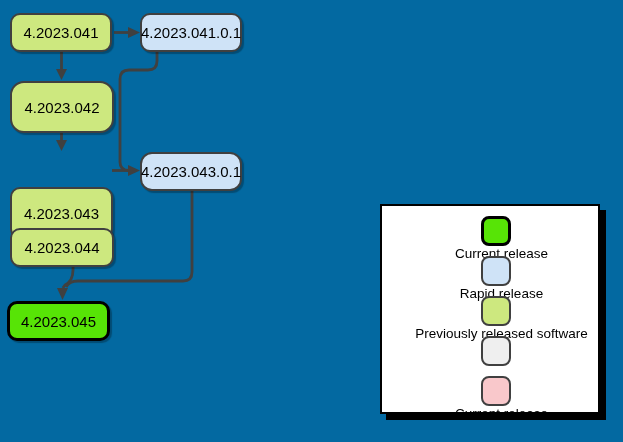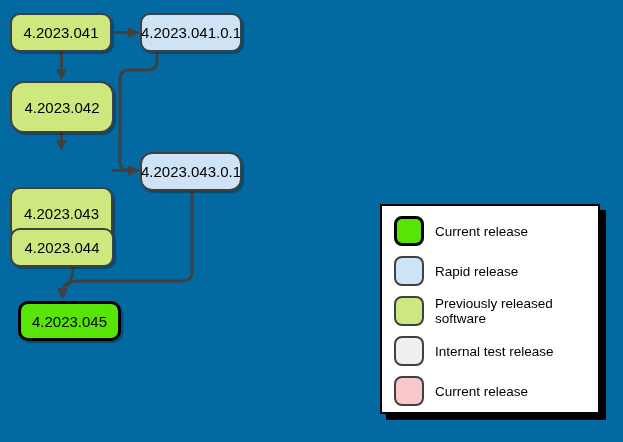--- a/index.html
+++ b/index.html
@@ -35,36 +35,37 @@
   .node.current{
     border-width:3px;
     border-color:#000;
   }
   .n-041   {left:10px;  top:13px;  width:102px; height:39px;}
   .n-04101 {left:140px; top:13px;  width:102px; height:39px;}
   .n-042   {left:10px;  top:81px;  width:104px; height:52px;border-radius:14px;}
   .n-043   {left:10px;  top:152px; width:103px; height:52px;margin-top:35px;}
   .n-04301 {left:140px; top:152px; width:102px; height:39px;border-radius:12px;}
   .n-044   {left:10px;  top:228px; width:104px; height:39px;}
-  .n-045   {left:18px;  top:301px; width:103px; height:40px;}
+  .n-045   {left:7px;  top:301px; width:103px; height:40px;}
   .legend{
     position:absolute;
     left:380px; top:204px;
     width:220px; height:210px;
     box-sizing:border-box;
     background:#ffffff;
     border:2px solid #000;
     box-shadow:6px 6px 0 #000;
     padding:10px 0 0 12px;
   }
   .legend-row{
     display:flex;
     align-items:center;
     height:30px;
     margin-bottom:10px;
+    flex-direction:column;
   }
   .swatch{
     box-sizing:border-box;
     width:30px; height:30px;
     border:2px solid #404040;
     border-radius:8px;
     flex:0 0 auto;
   }
   .swatch.current{
     border-width:3px;
@@ -147,21 +148,20 @@
       <span class="legend-label">Rapid release</span>
     </div>
 
     <div class="legend-row">
       <div class="swatch" style="background: rgb(205, 232, 127); border-color: rgb(64, 64, 64);"></div>
       <span class="legend-label">Previously released software</span>
     </div>
 
     <div class="legend-row">
       <div class="swatch" style="background: rgb(239, 239, 239); border-color: rgb(64, 64, 64);"></div>
-      <span class="legend-label">Internal test release</span>
     </div>
 
     <div class="legend-row">
       <div class="swatch" style="background: rgb(249, 200, 203); border-color: rgb(64, 64, 64);"></div>
       <span class="legend-label">Current release</span>
     </div>
 
   </div>
 </div>
 

